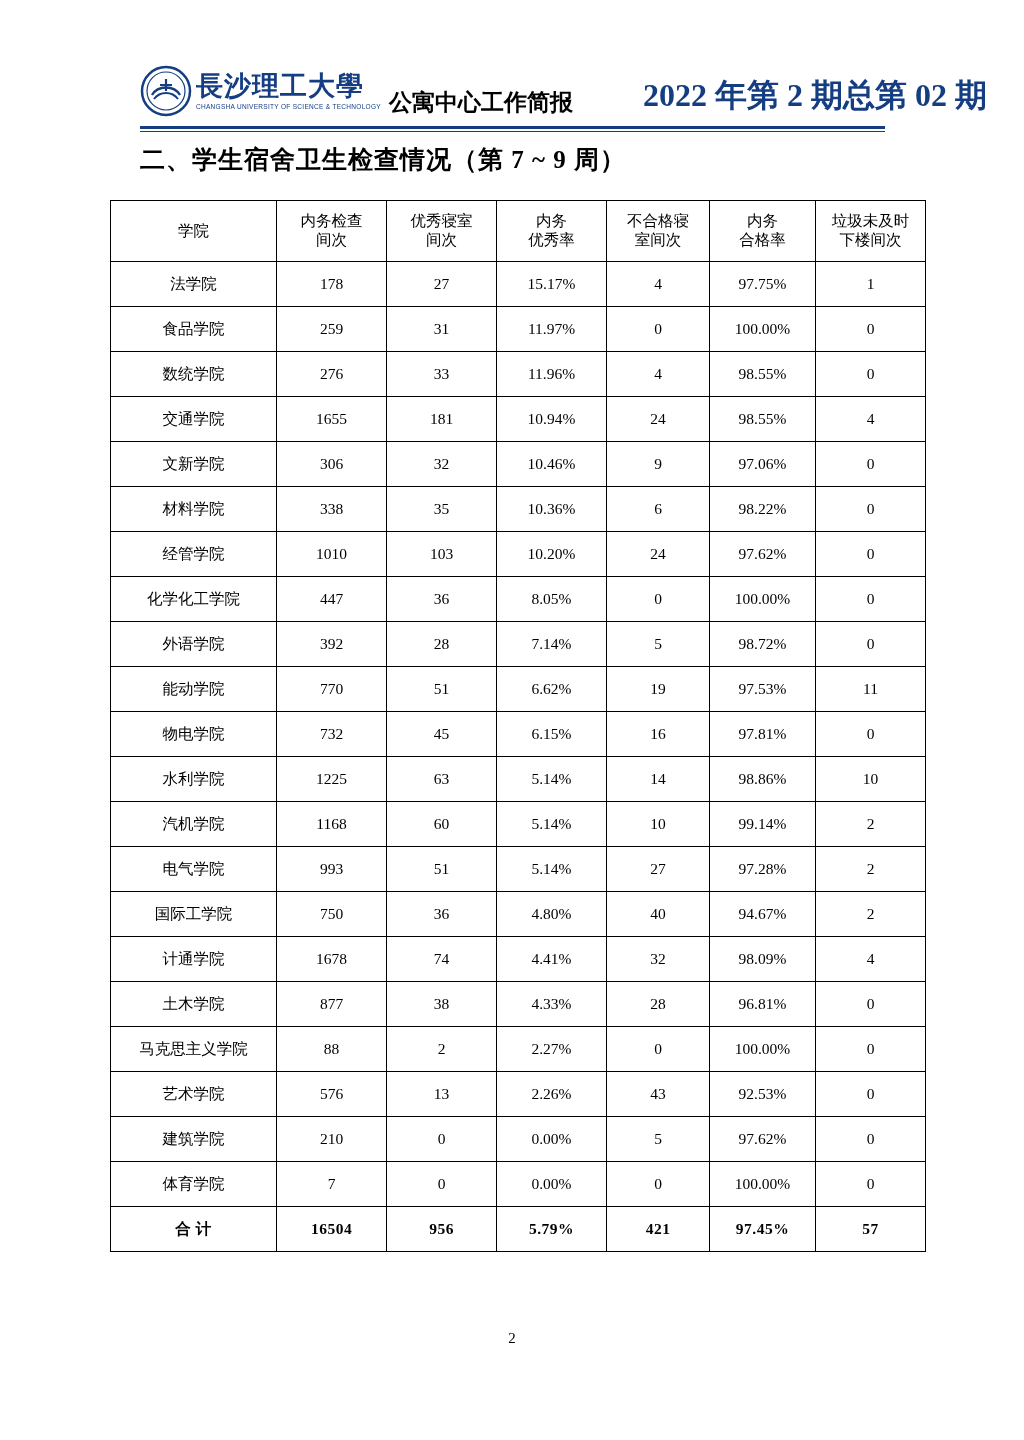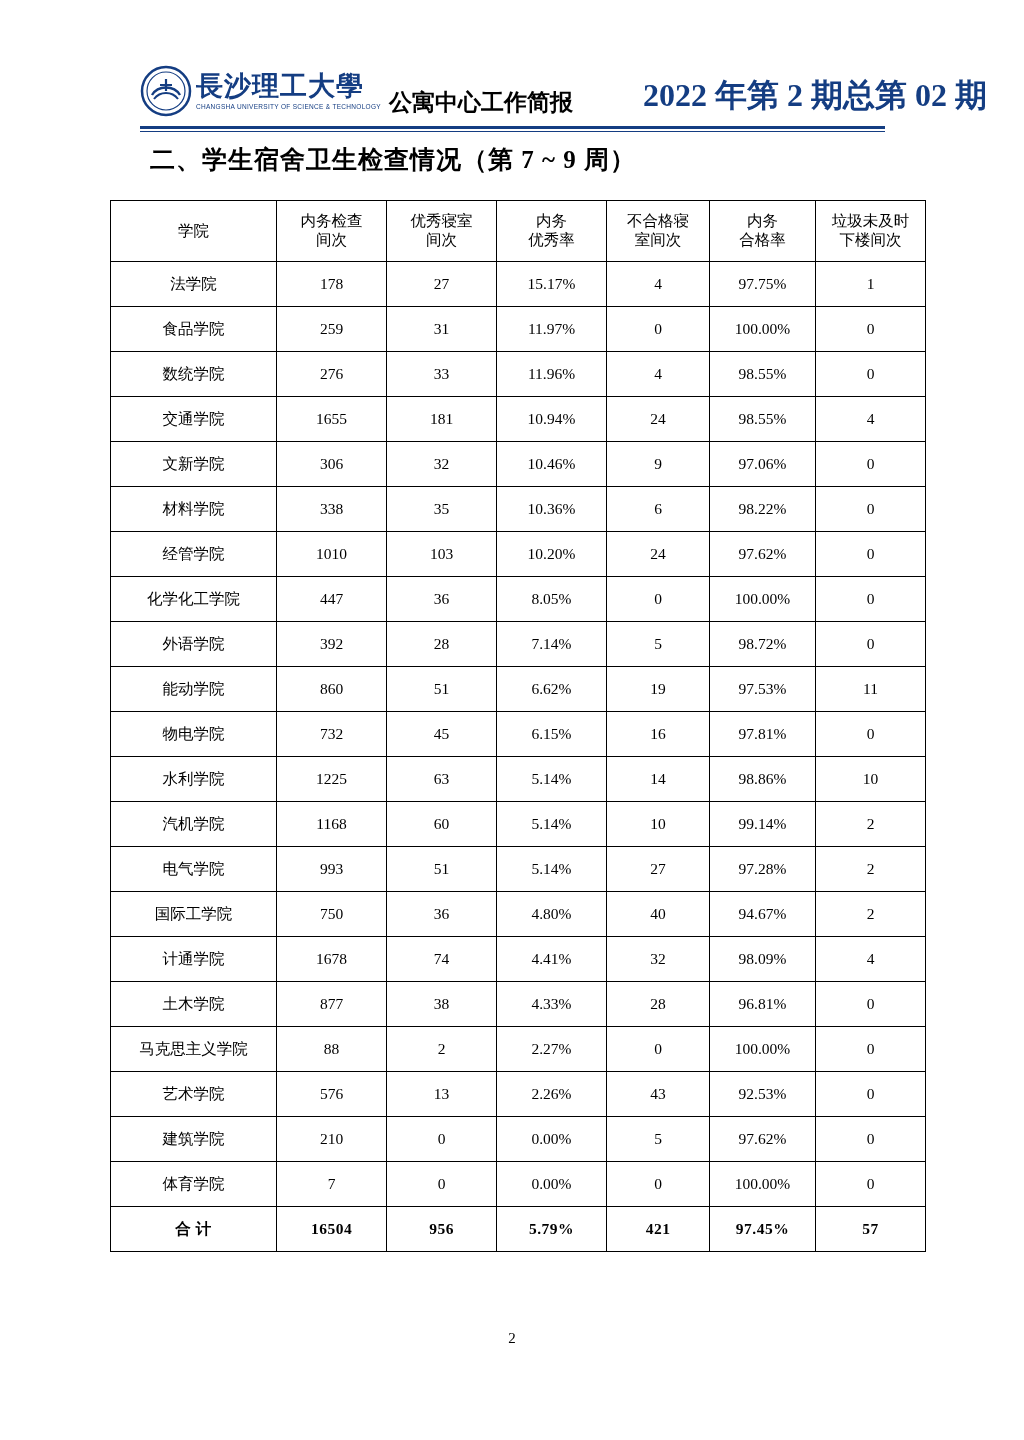--- a/index.html
+++ b/index.html
@@ -99,21 +99,21 @@
     left: 140px;
     top: 131px;
     width: 745px;
     height: 1px;
     background: #143d82;
   }
 
   
   .section-title {
     position: absolute;
-    left: 150px;
+    left: 140px;
     top: 143px;
     font-size: 25px;
     font-weight: bold;
     letter-spacing: 1px;
     white-space: nowrap;
   }
 
   
   .table-wrap {
     position: absolute;
@@ -316,21 +316,21 @@
             <td>外语学院</td>
             <td>392</td>
             <td>28</td>
             <td>7.14%</td>
             <td>5</td>
             <td>98.72%</td>
             <td>0</td>
           </tr>
           <tr>
             <td>能动学院</td>
-            <td>860</td>
+            <td>770</td>
             <td>51</td>
             <td>6.62%</td>
             <td>19</td>
             <td>97.53%</td>
             <td>11</td>
           </tr>
           <tr>
             <td>物电学院</td>
             <td>732</td>
             <td>45</td>

